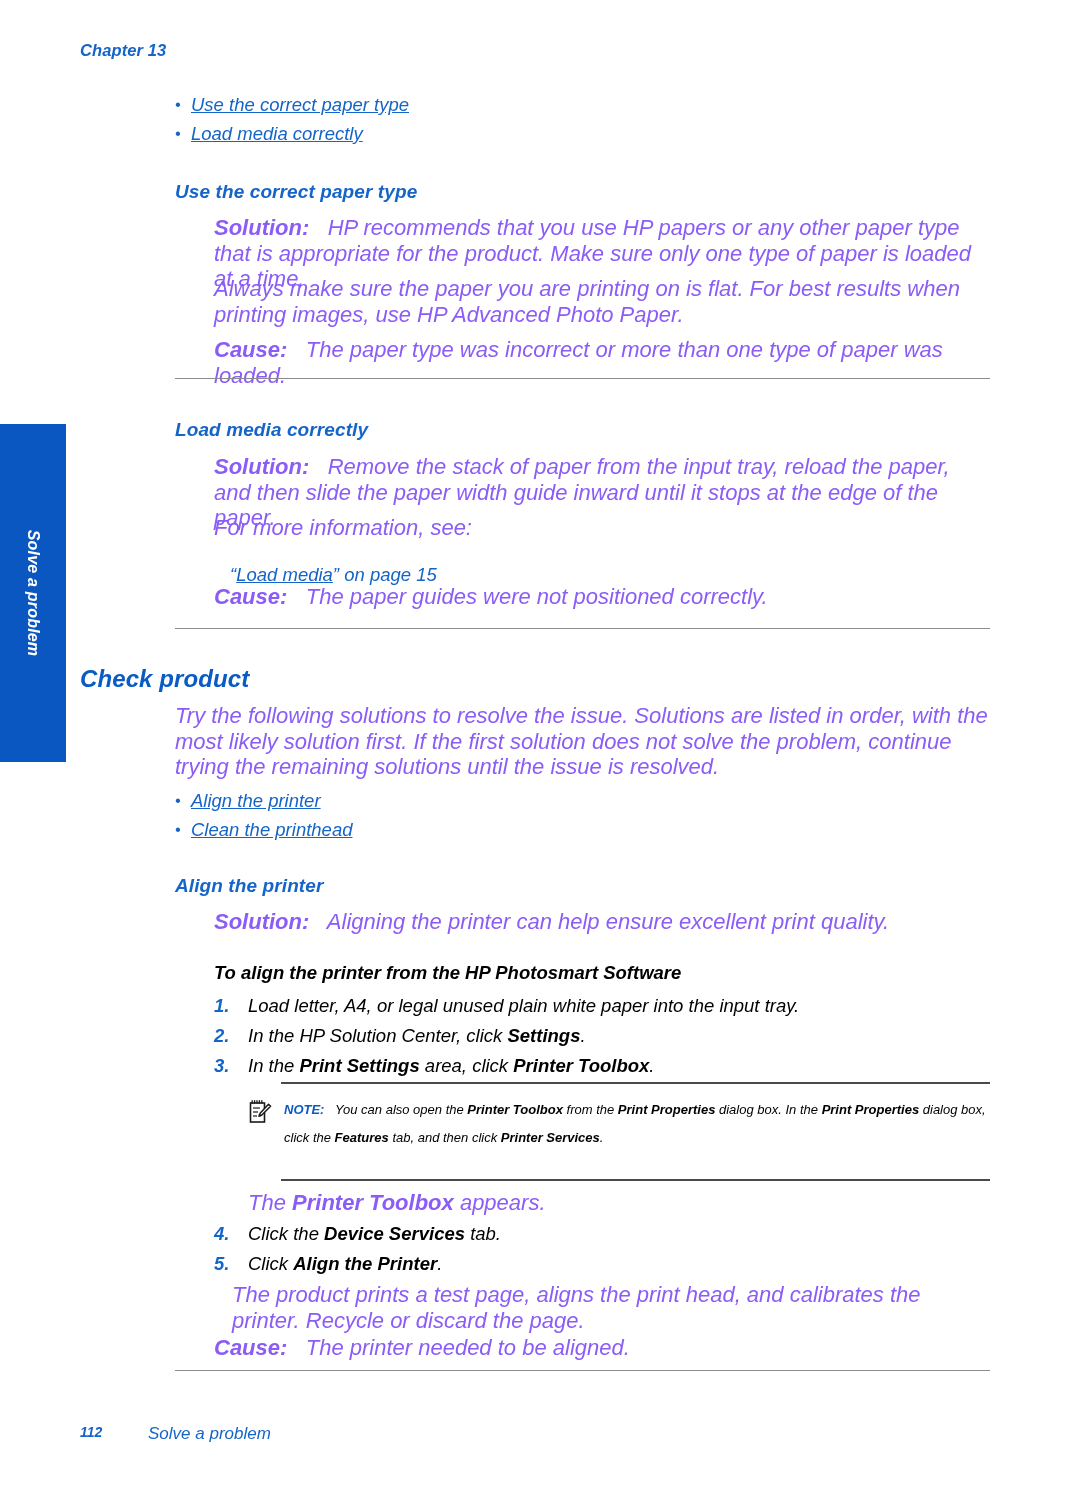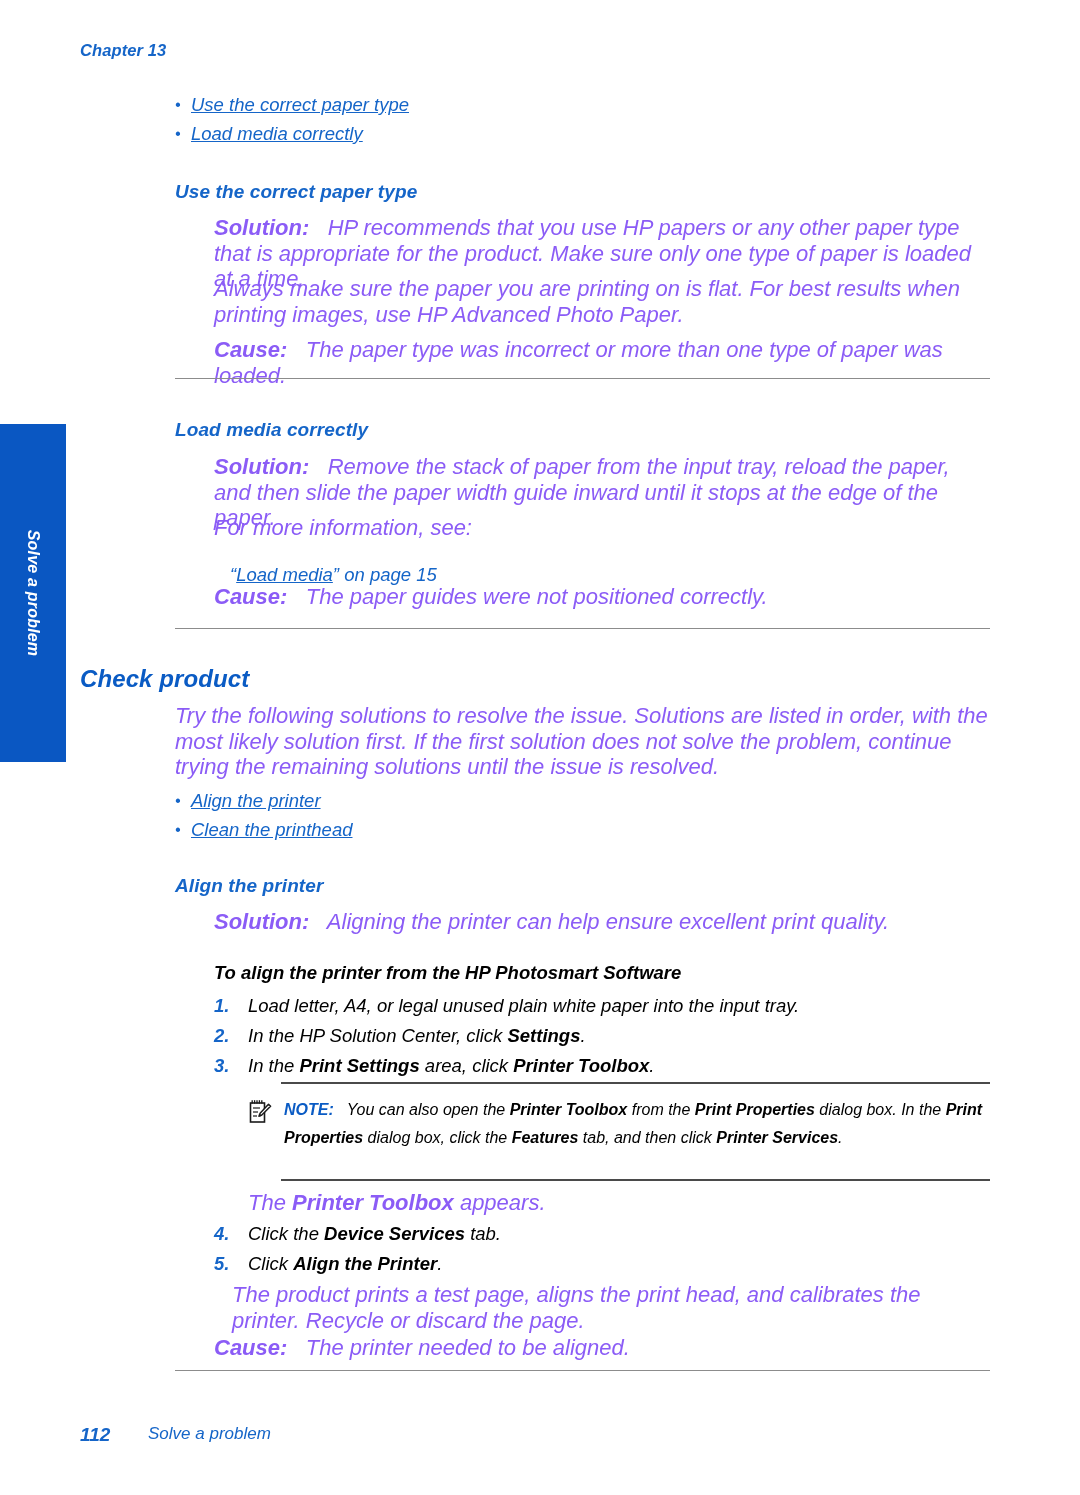--- a/index.html
+++ b/index.html
@@ -159,34 +159,34 @@
     position: absolute;
   }
   .note-icon {
     position: absolute;
     left: 0px;
     top: 3px;
     width: 24px;
     height: 26px;
   }
   .note-text {
-    font-size: 16px;
+    font-size: 13px;
     line-height: 27.5px;
   }
   .note-word {
     color: #0a5bc4;
     font-weight: bold;
   }
 
   
   .footer-num {
     position: absolute;
     left: 80px;
     top: 1424px;
-    font-size: 19px;
+    font-size: 14px;
     font-weight: bold;
     color: #1565c8;
   }
   .footer-txt {
     position: absolute;
     left: 148px;
     top: 1424px;
     font-size: 17px;
     color: #1565c8;
   }

